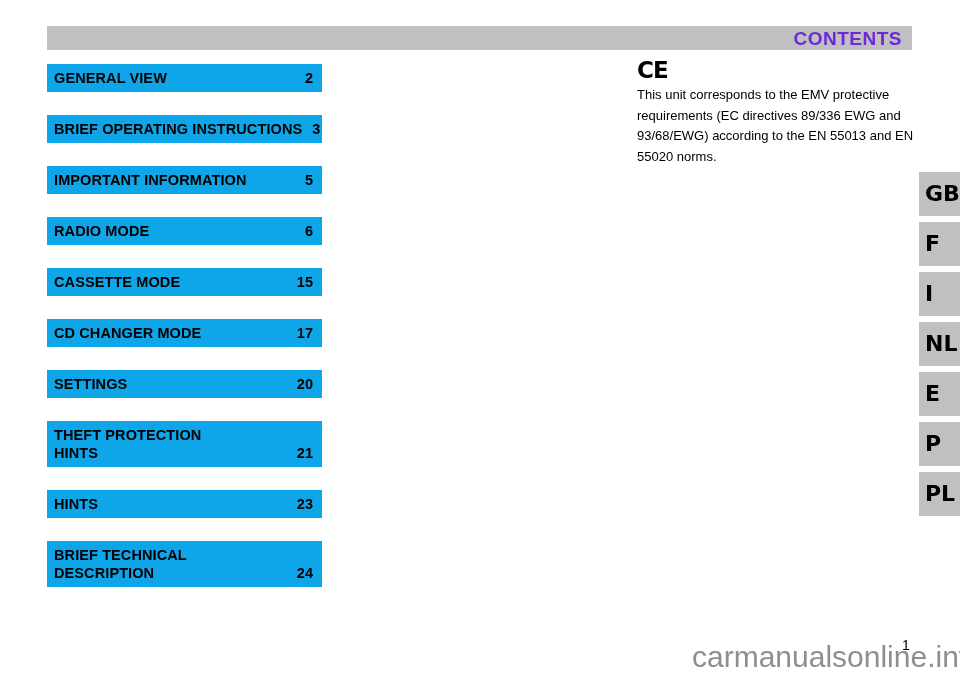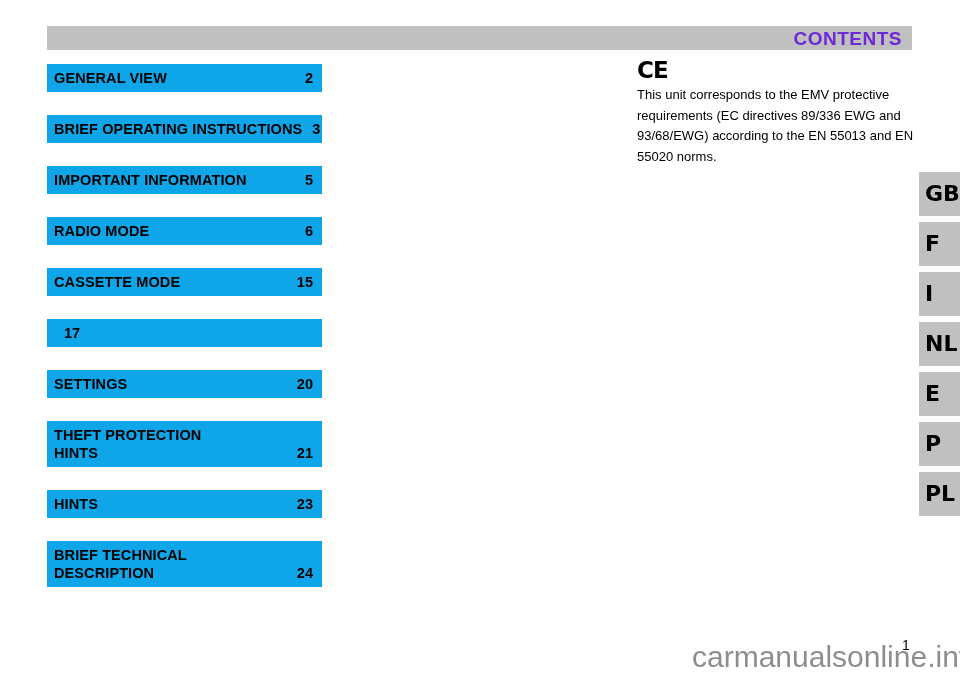--- a/index.html
+++ b/index.html
@@ -201,20 +201,21 @@
 
     <div class="toc-item">
       <div class="toc-row">
         <span class="toc-label">CASSETTE MODE</span>
         <span class="toc-page">15</span>
       </div>
     </div>
 
     <div class="toc-item">
       <div class="toc-row">
+        <span class="toc-label">CD CHANGER MODE</span>
         <span class="toc-page">17</span>
       </div>
     </div>
 
     <div class="toc-item">
       <div class="toc-row">
         <span class="toc-label">SETTINGS</span>
         <span class="toc-page">20</span>
       </div>
     </div>

